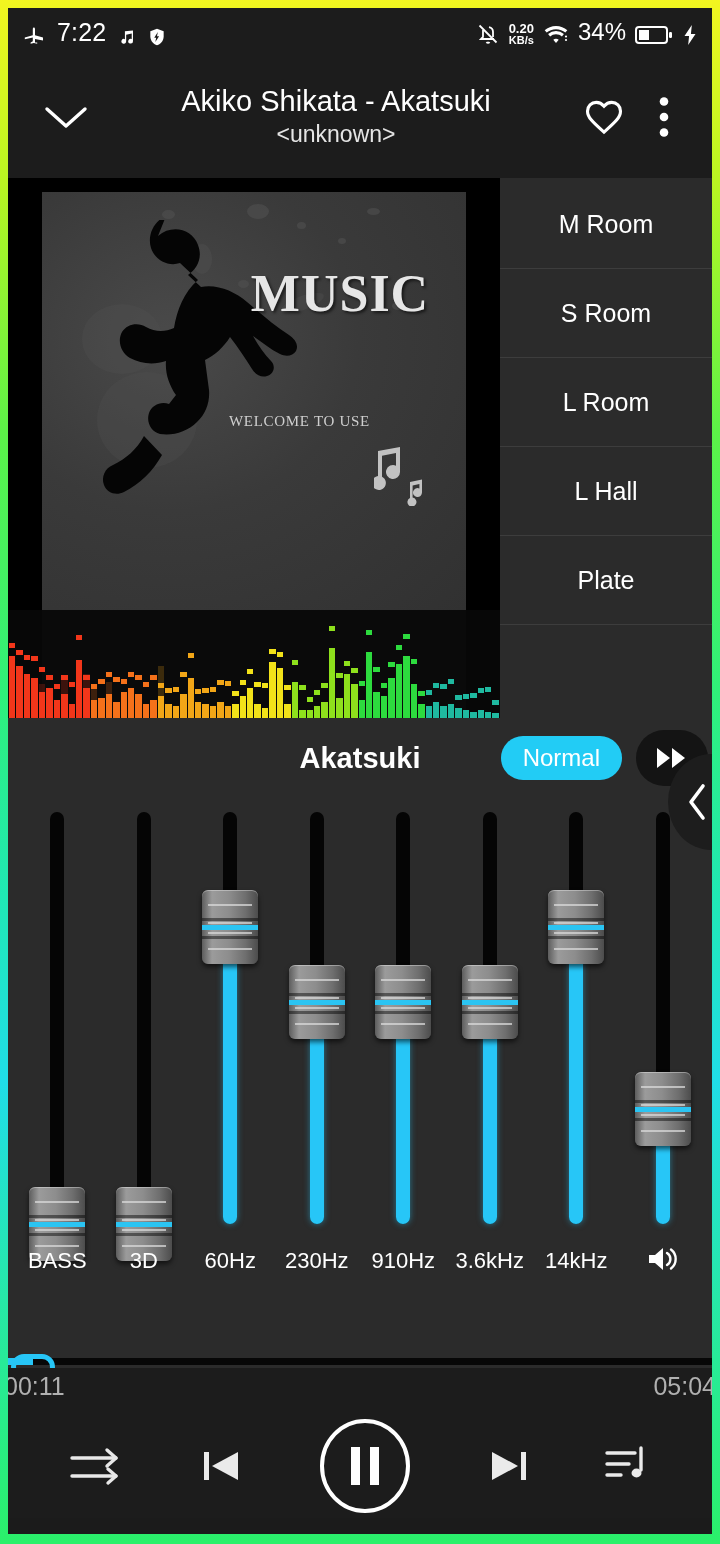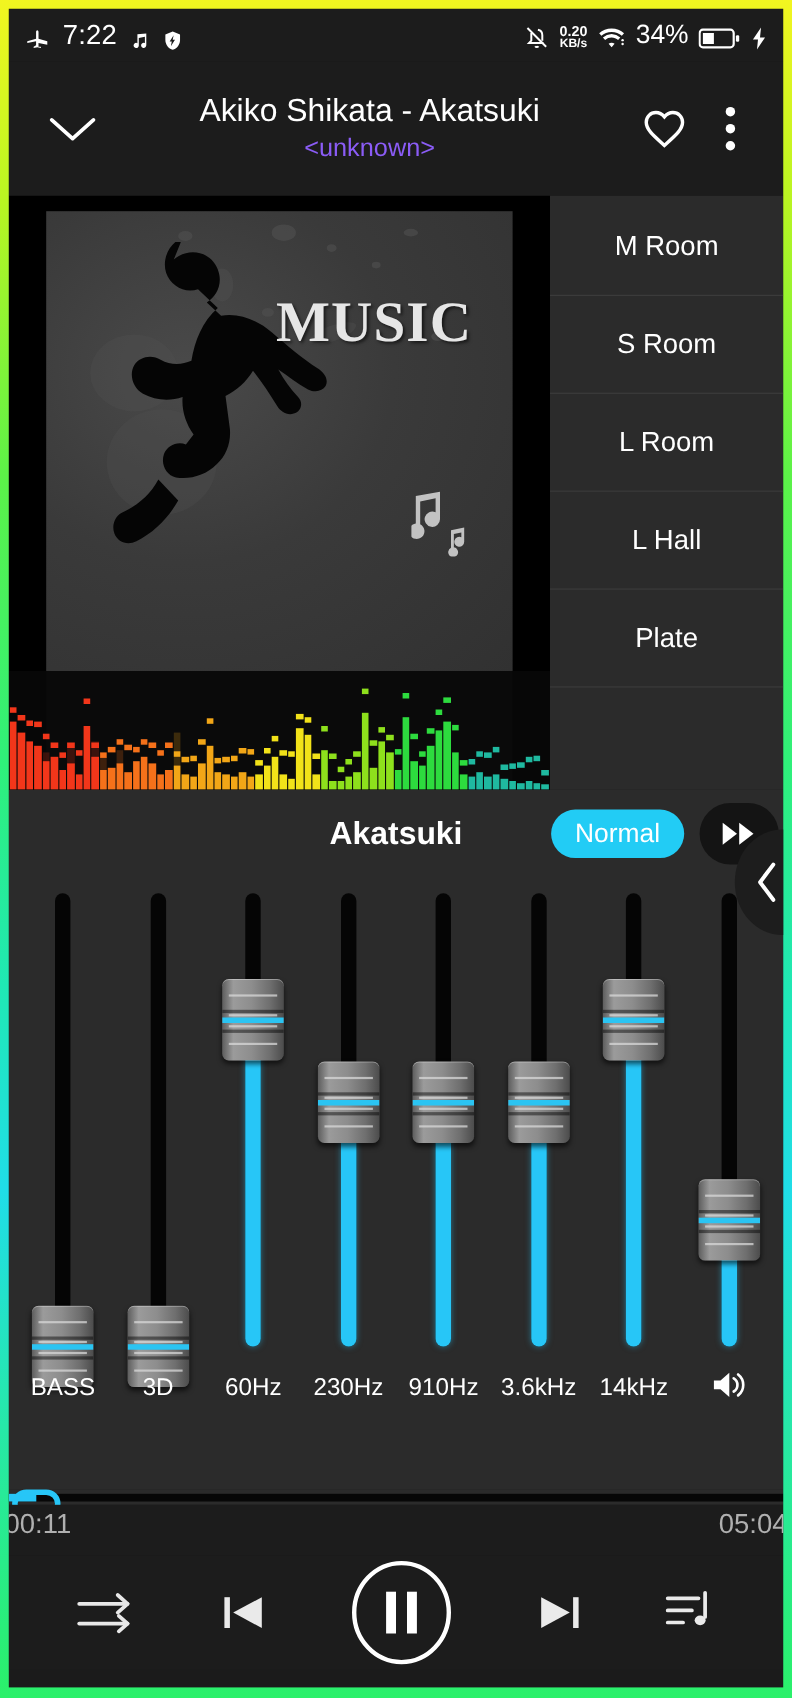--- a/index.html
+++ b/index.html
@@ -45,21 +45,21 @@
   .titlebar {
     height:122px; background:#1c1c1c;
     display:flex; align-items:center; padding:0 18px 0 26px;
   }
   .chev-down { width:64px; flex:0 0 64px; display:flex; justify-content:center; cursor:pointer;}
   .title-block { flex:1; text-align:center; padding:0 4px; }
   .track-title {
     color:#fff; font-size:29px; line-height:1.08; white-space:nowrap;
     overflow:hidden; text-overflow:ellipsis;
   }
-  .track-artist { color:#8b5cf6; font-size:23px; margin-top:4px; }
+  .track-artist { color:#e5e5e5; font-size:23px; margin-top:4px; }
   .tb-icon { width:60px; flex:0 0 60px; display:flex; justify-content:center; cursor:pointer; }
 
   
   .midrow { display:flex; height:540px; }
   .artwrap {
     width:492px; flex:0 0 492px; background:#000;
     position:relative; overflow:hidden;
   }
   .art {
     position:absolute; left:34px; top:14px; width:424px; height:418px;
@@ -308,20 +308,21 @@
 
         <svg class="jumper" width="250" height="340" viewBox="0 0 250 340">
           <path fill="#050505" d="M88 16c14-12 34-7 40 9 5 13-1 24-10 30l13 12c16-3 33 4 46 15 14 12 28 24 42 33 6 4 10 10 7 16-3 5-10 6-16 3-10-5-18-12-27-18 5 9 11 18 18 25 5 5 3 13-4 15-6 2-12-2-15-7-7-11-14-22-22-32-6 10-15 18-25 23l4 30c1 12-3 24-12 32-10 10-24 14-37 12-9-2-14-12-11-21 3-8 12-12 20-9l7-9c-7-10-11-22-10-34-12 4-25 3-36-3-9-5-13-17-8-26 5-8 16-10 24-5 9 5 19 5 28 1 3-18 10-36 24-48l-18-17c-12 4-25-3-29-15-4-13 3-27 15-32z"></path>
           <path fill="#050505" d="M92 235c-9 16-22 29-38 37-8 4-17 1-20-7-3-8 1-17 9-20 13-6 24-16 31-29z"></path>
         </svg>
 
         <div class="kx">
           <div class="l2">MUSIC</div>
         </div>
         <div class="welcome">
+          <div>WELCOME TO USE</div>
         </div>
         <span class="notes">
           <svg class="ic" width="60" height="64" viewBox="0 0 60 64" fill="#c2c2c2">
             <path d="M4 34V9l22-4v25a7 7 0 1 1-4-6.3V11L8 13.8v20.9A7 7 0 1 1 4 34z"></path>
             <path d="M36 56V40l12-2.5v13a4.5 4.5 0 1 1-2.6-4V42l-6.8 1.4v12.2A4.5 4.5 0 1 1 36 56z"></path>
           </svg>
         </span>
       </div>
 
       <div class="viz">

